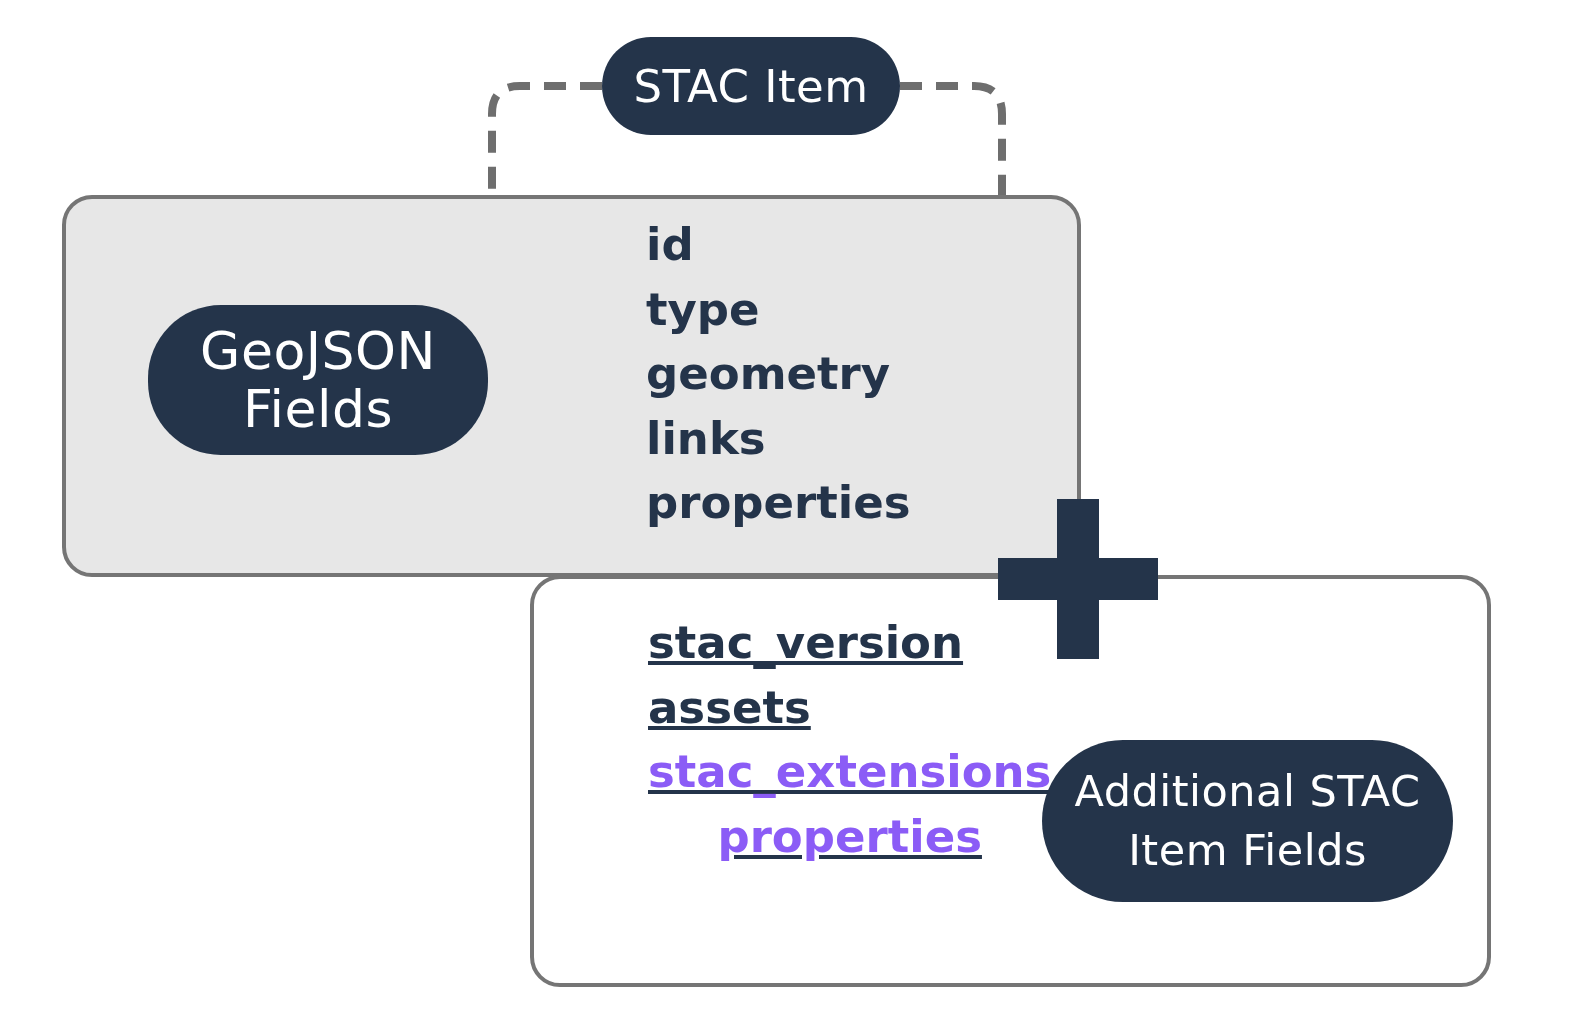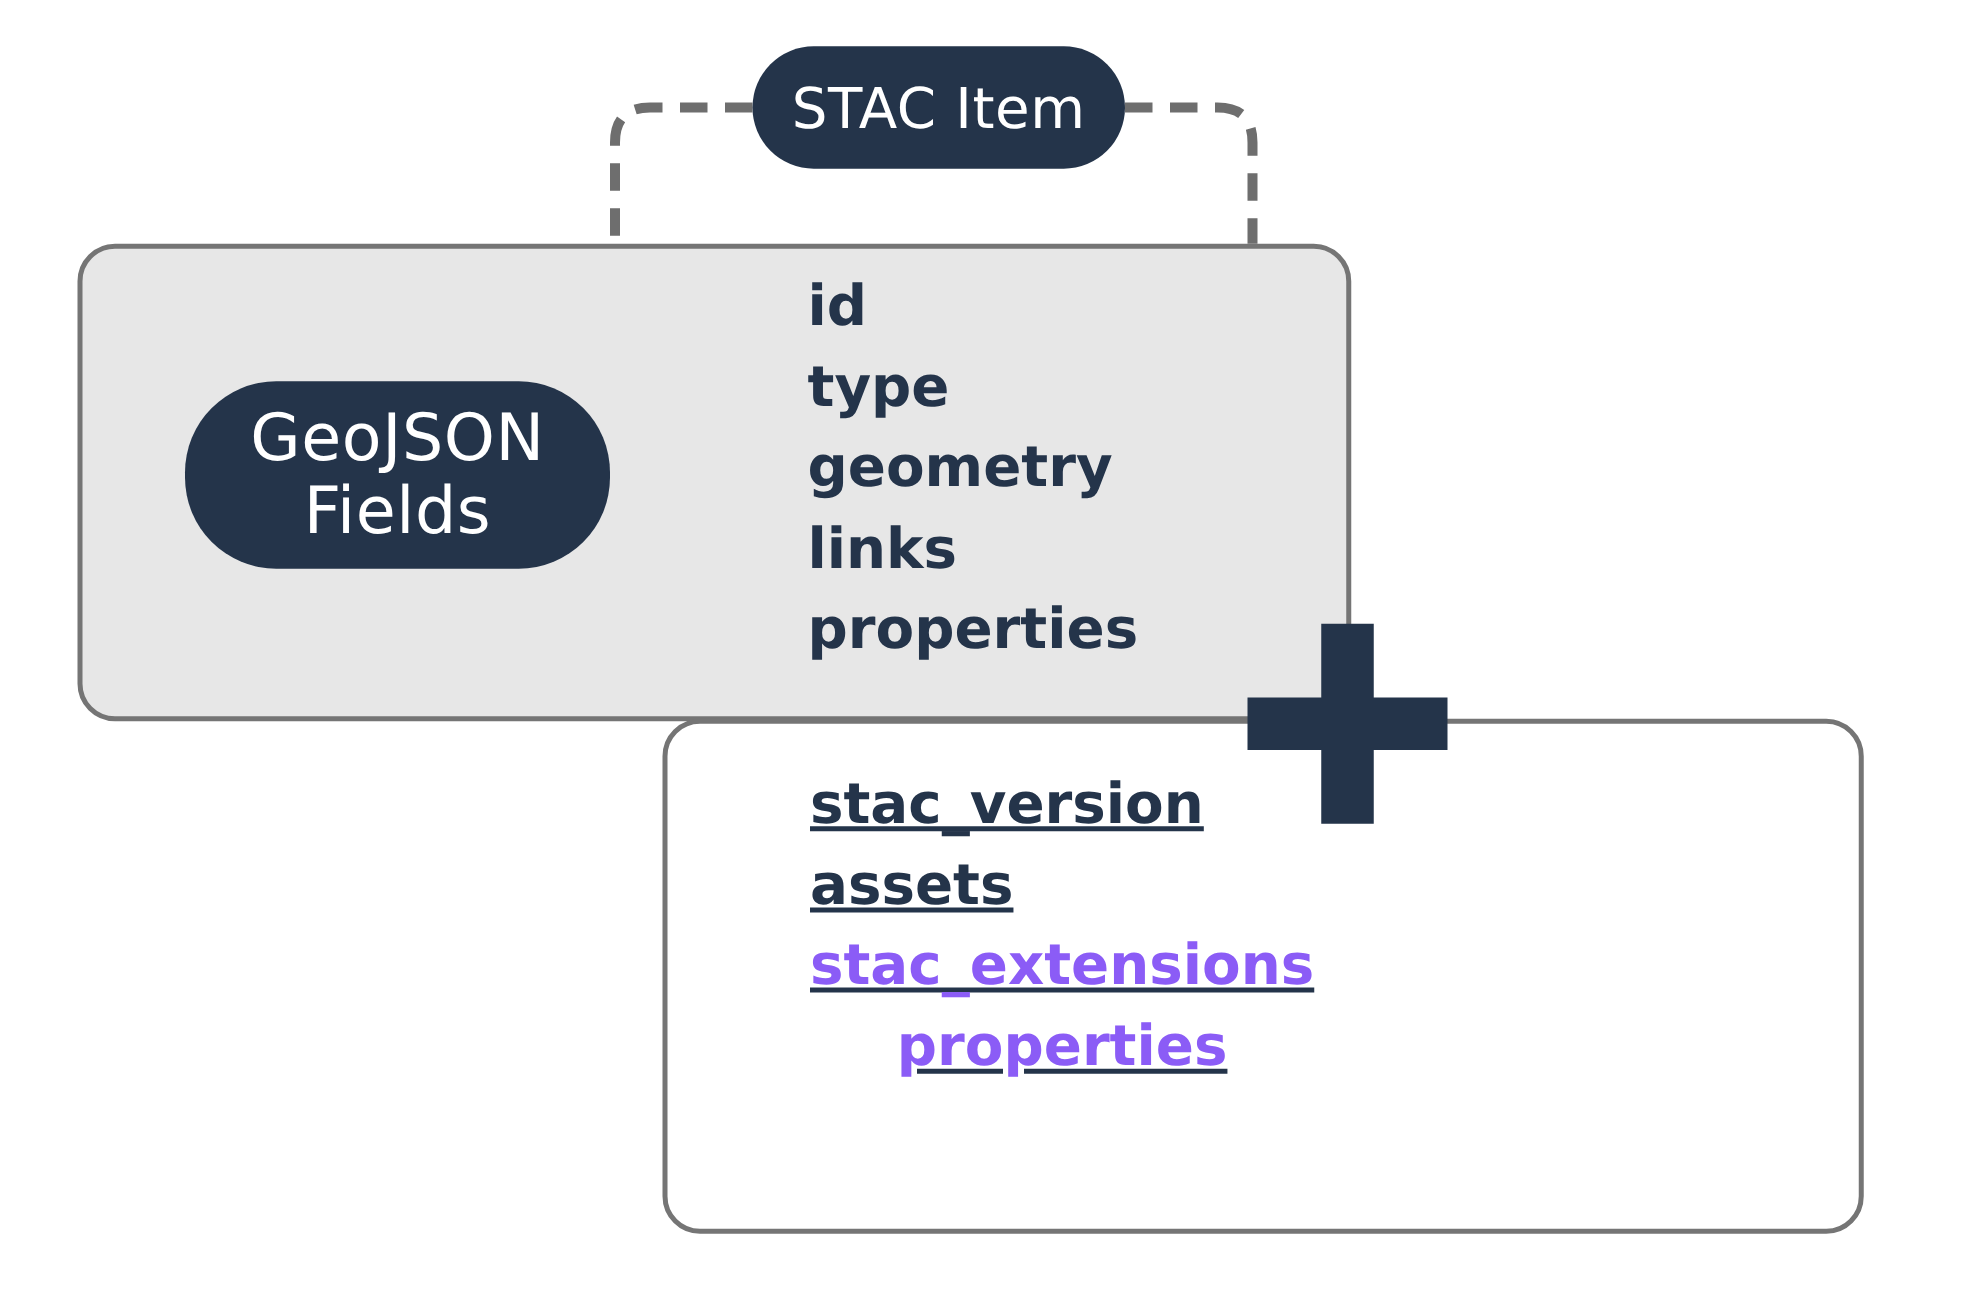--- a/index.html
+++ b/index.html
@@ -149,14 +149,18 @@
 
   <div class="pill stac-item-pill">
     <span>STAC Item</span>
   </div>
 
   <div class="pill geojson-pill">
     <span>GeoJSON</span>
     <span>Fields</span>
   </div>
 
+  <div class="pill additional-pill">
+    <span>Additional STAC</span>
+    <span>Item Fields</span>
+  </div>
 
 </div>
 
 </body></html>

